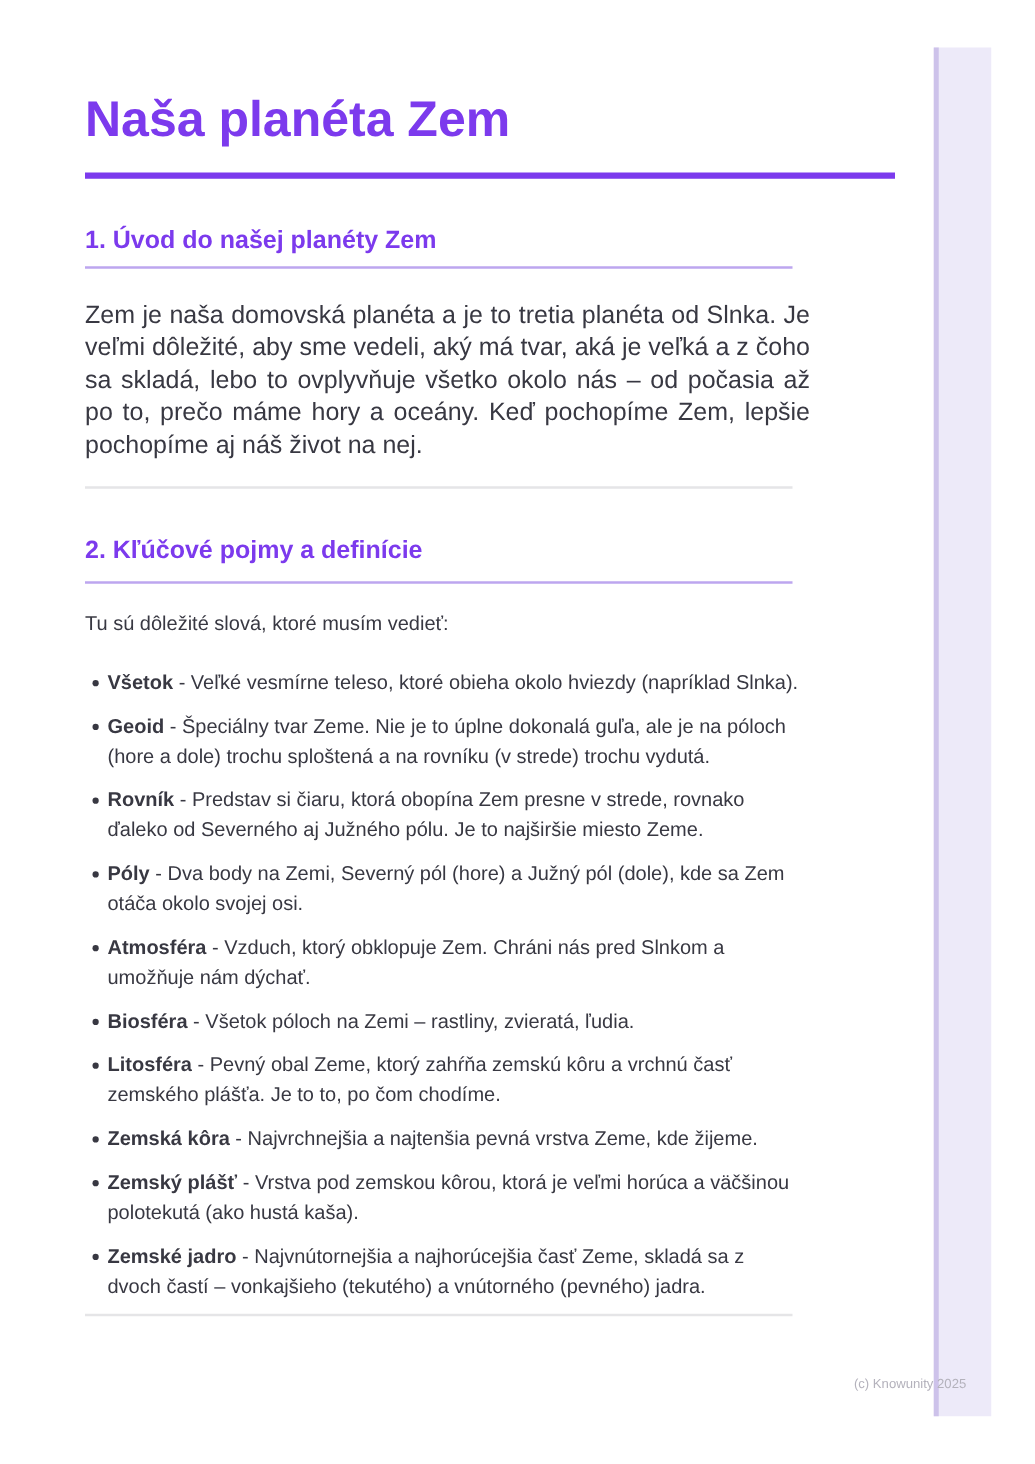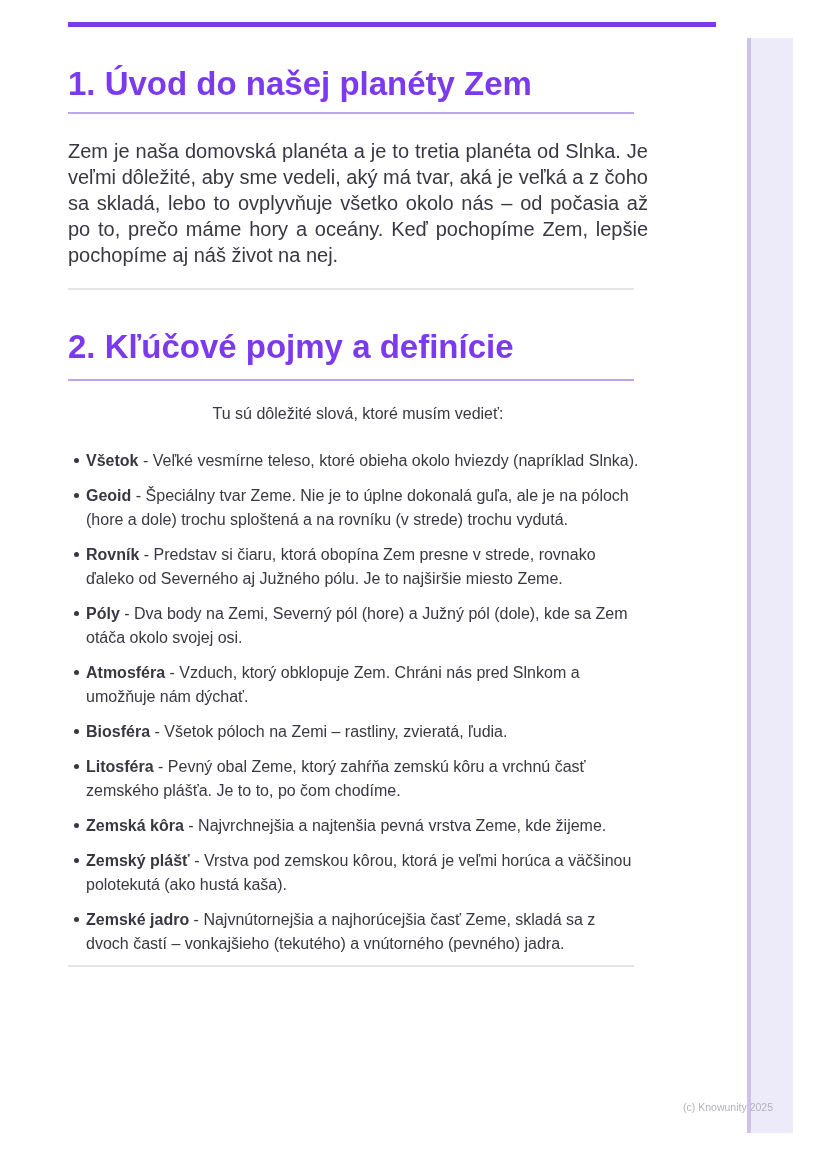--- a/index.html
+++ b/index.html
@@ -34,21 +34,21 @@
     letter-spacing: 0;
   }
   .title-rule {
     margin-top: 22px;
     width: 648px; height: 5px;
     background: var(--accent, #7c3aed);
     border: none;
   }
   h2.section-heading {
     margin: 38px 0 0 0;
-    font-size: 33px;
+    font-size: 20px;
     line-height: 1.15;
     font-weight: 700;
     color: var(--accent, #7c3aed);
   }
   .heading-underline {
     margin-top: 9px;
     width: 566px; height: 2px;
     background: var(--accent-soft, #bda6ef);
     border: none;
   }
@@ -65,21 +65,21 @@
     background: var(--divider, #e5e5e7);
     border: none;
   }
   h2.second { }
   .heading-underline.second { margin-top: 13px; }
   p.list-intro {
     margin: 20px 0 0 0;
     width: 580px;
     font-size: 16px;
     line-height: 26px;
-    text-align: center;
+    text-align: left;
   }
   ul.term-list {
     list-style: none;
     margin: 22px 0 0 0;
     padding: 0;
     width: 572px;
   }
   ul.term-list li {
     position: relative;
     padding-left: 18px;
@@ -109,20 +109,21 @@
     text-align: right;
   }
 </style>
 </head>
 <body style="--accent: #7c3aed; --accent-soft: #bda6ef; --text: #383842; --divider: #e5e5e7; --muted: #b4b2bc; --stripe: #edeaf9; --stripe-border: #cdc2ea;">
 
 <div class="page-edge-stripe"></div>
 
 <div class="content">
 
+  <h1 class="page-title">Naša planéta Zem</h1>
   <div class="title-rule"></div>
 
   <h2 class="section-heading">1. Úvod do našej planéty Zem</h2>
   <div class="heading-underline"></div>
 
   <p class="body-paragraph">Zem je naša domovská planéta a je to tretia planéta od Slnka. Je veľmi dôležité, aby sme vedeli, aký má tvar, aká je veľká a z čoho sa skladá, lebo to ovplyvňuje všetko okolo nás – od počasia až po to, prečo máme hory a oceány. Keď pochopíme Zem, lepšie pochopíme aj náš život na nej.</p>
 
   <div class="section-divider"></div>
 
   <h2 class="section-heading second">2. Kľúčové pojmy a definície</h2>

